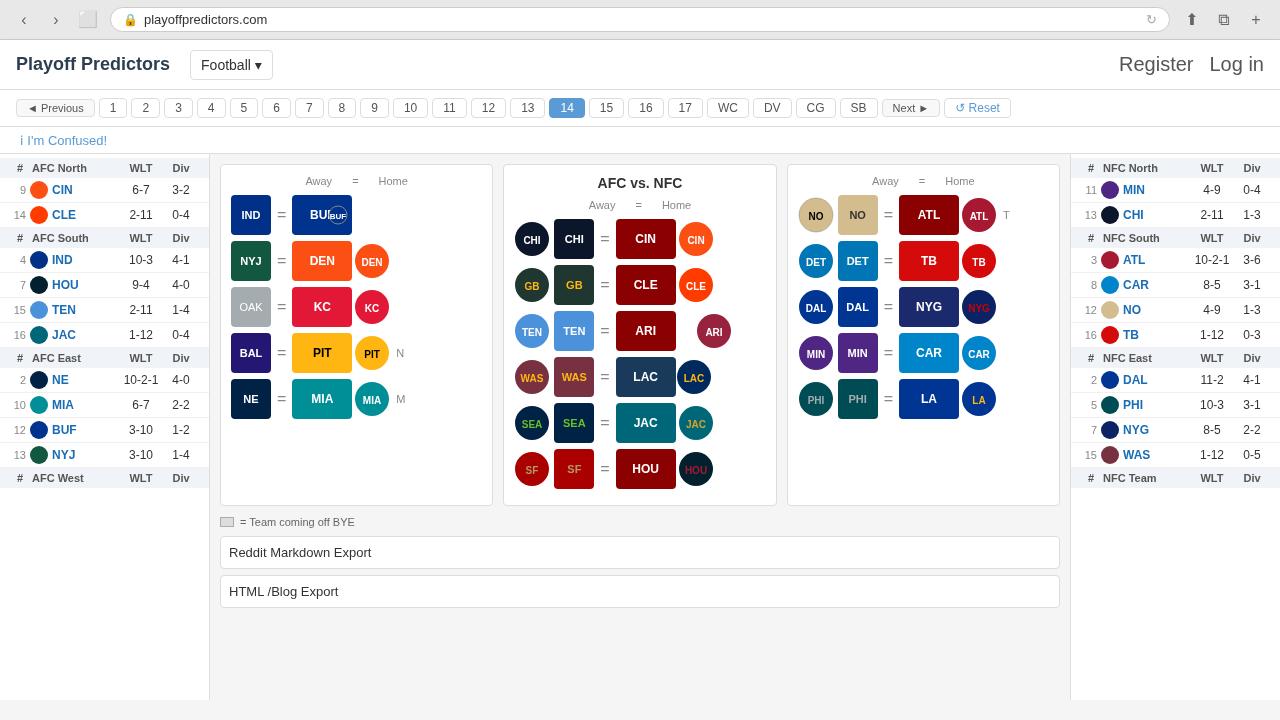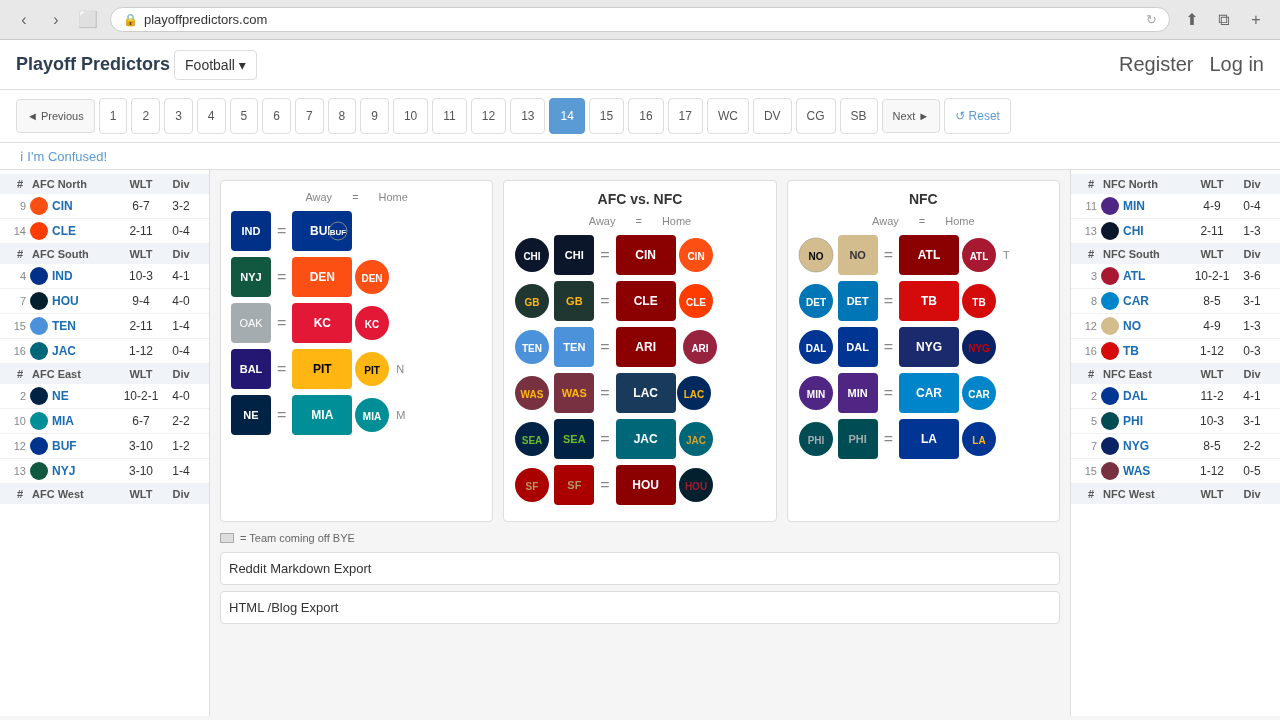--- a/index.html
+++ b/index.html
@@ -44,21 +44,21 @@
     
     .nav-bar {
       background: white;
       padding: 0 16px;
       display: flex;
       align-items: center;
       height: 50px;
       border-bottom: 1px solid #ddd;
       box-shadow: 0 1px 3px rgba(0,0,0,0.1);
     }
-    .nav-logo { font-size: 18px; font-weight: bold; color: #2c3e50; margin-right: 4px; }
+    .nav-logo { font-size: 18px; font-weight: bold; color: #2c3e50; margin-right: 20px; }
     .nav-dropdown {
       display: flex;
       align-items: center;
       gap: 4px;
       padding: 6px 10px;
       border: 1px solid #ddd;
       border-radius: 4px;
       cursor: pointer;
       font-size: 14px;
     }
@@ -69,21 +69,21 @@
     .week-nav {
       background: white;
       padding: 8px 16px;
       display: flex;
       align-items: center;
       gap: 4px;
       border-bottom: 1px solid #ddd;
       flex-wrap: wrap;
     }
     .week-btn {
-      padding: 10px 10px;
+      padding: 2px 10px;
       border: 1px solid #ddd;
       border-radius: 4px;
       cursor: pointer;
       font-size: 12px;
       background: white;
       color: #555;
       text-decoration: none;
     }
     .week-btn.active { background: #5b9bd5; color: white; border-color: #5b9bd5; }
     .week-btn.nav-prev, .week-btn.nav-next {
@@ -610,21 +610,21 @@
           <div style="display:flex;align-items:center;gap:4px;">
             <svg width="36" height="36" viewBox="0 0 36 36">
               <circle cx="18" cy="18" r="17" fill="#4B92DB"></circle>
               <text x="18" y="23" text-anchor="middle" font-size="10" fill="white" font-weight="bold">TEN</text>
             </svg>
             <div class="team-logo-med team-TEN">
               <span style="color:white;font-size:11px;font-weight:bold;">TEN</span>
             </div>
           </div>
           <span class="equals-sign">=</span>
-          <div style="display:flex;align-items:center;gap:6px;">
+          <div style="display:flex;align-items:center;gap:20px;">
             <div class="team-logo-large" style="background:#8B0000;">
               <span style="color:white;font-size:12px;font-weight:bold;">ARI</span>
             </div>
             <svg width="36" height="36" viewBox="0 0 36 36">
               <circle cx="18" cy="18" r="17" fill="#97233F"></circle>
               <text x="18" y="23" text-anchor="middle" font-size="10" fill="white" font-weight="bold">ARI</text>
             </svg>
           </div>
         </div>
 
@@ -689,21 +689,20 @@
             </div>
             <svg width="36" height="36" viewBox="0 0 36 36">
               <circle cx="18" cy="18" r="17" fill="#03202F"></circle>
               <text x="18" y="23" text-anchor="middle" font-size="10" fill="#A71930" font-weight="bold">HOU</text>
             </svg>
           </div>
         </div>
       </div>
 
       <div class="matchup-column">
-        <div class="column-title">NFC</div>
         <div class="column-subtitle">
           <span>Away</span>
           <span>=</span>
           <span>Home</span>
         </div>
 
         <div class="matchup-row">
           <div style="display:flex;align-items:center;gap:4px;">
             <svg width="36" height="36" viewBox="0 0 36 36">
               <circle cx="18" cy="18" r="17" fill="#D3BC8D" stroke="#888" stroke-width="0.5"></circle>
@@ -916,19 +915,19 @@
     <div class="sidebar-row">
       <span class="rank-num">15</span>
       <span class="team-logo-small team-WAS"></span>
       <span class="sidebar-team-col"><a class="team-abbr-link">WAS</a></span>
       <span class="sidebar-stat">1-12</span>
       <span class="sidebar-stat">0-5</span>
     </div>
 
     <div class="sidebar-section-header">
       <span class="sidebar-rank">#</span>
-      <span class="sidebar-team-col">NFC West</span>
+      <span class="sidebar-team-col">NFC Team</span>
       <span class="sidebar-stat">WLT</span>
       <span class="sidebar-stat">Div</span>
     </div>
   </div>
 
 </div>
 
 </body></html>

